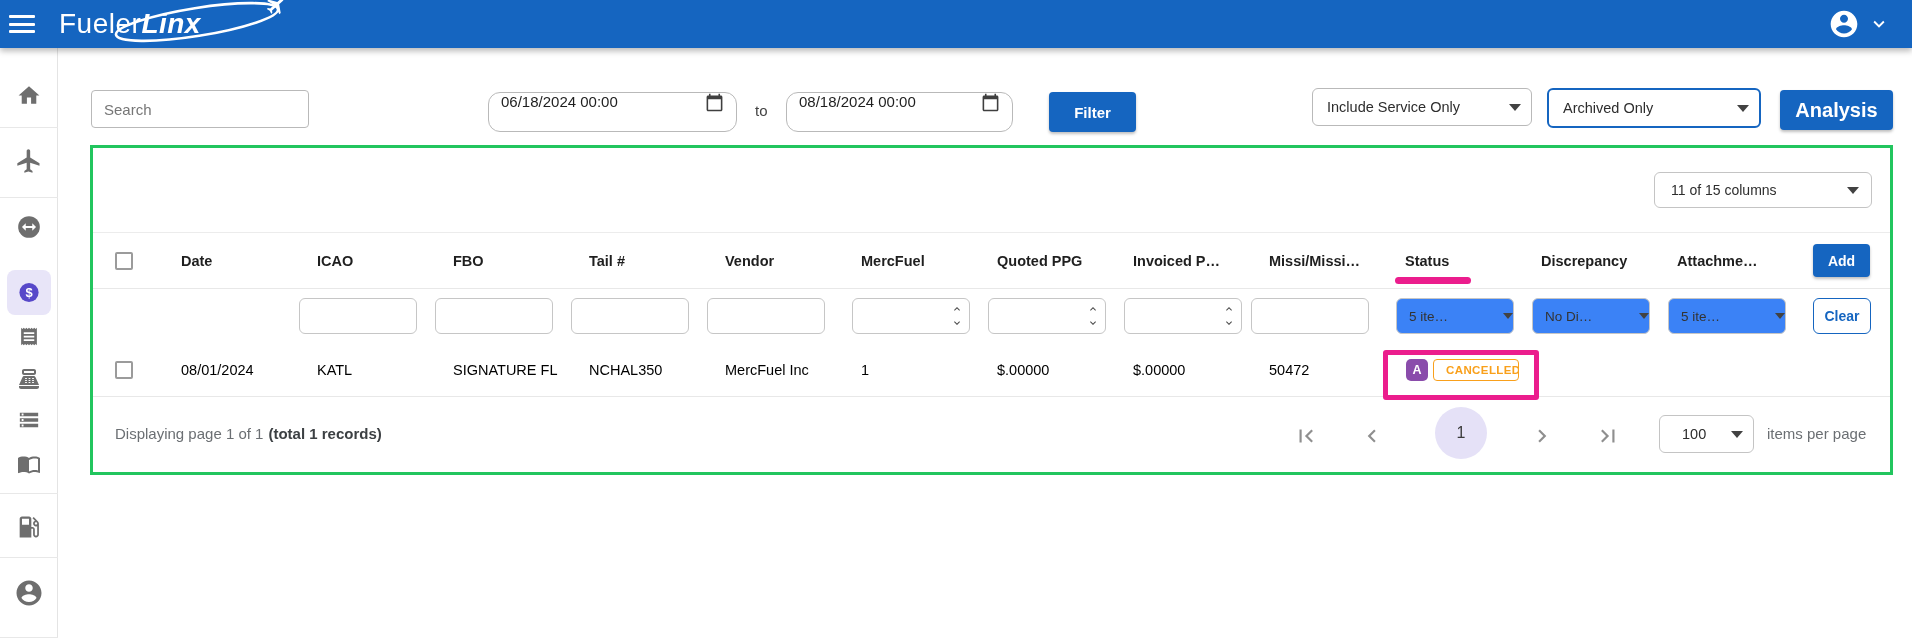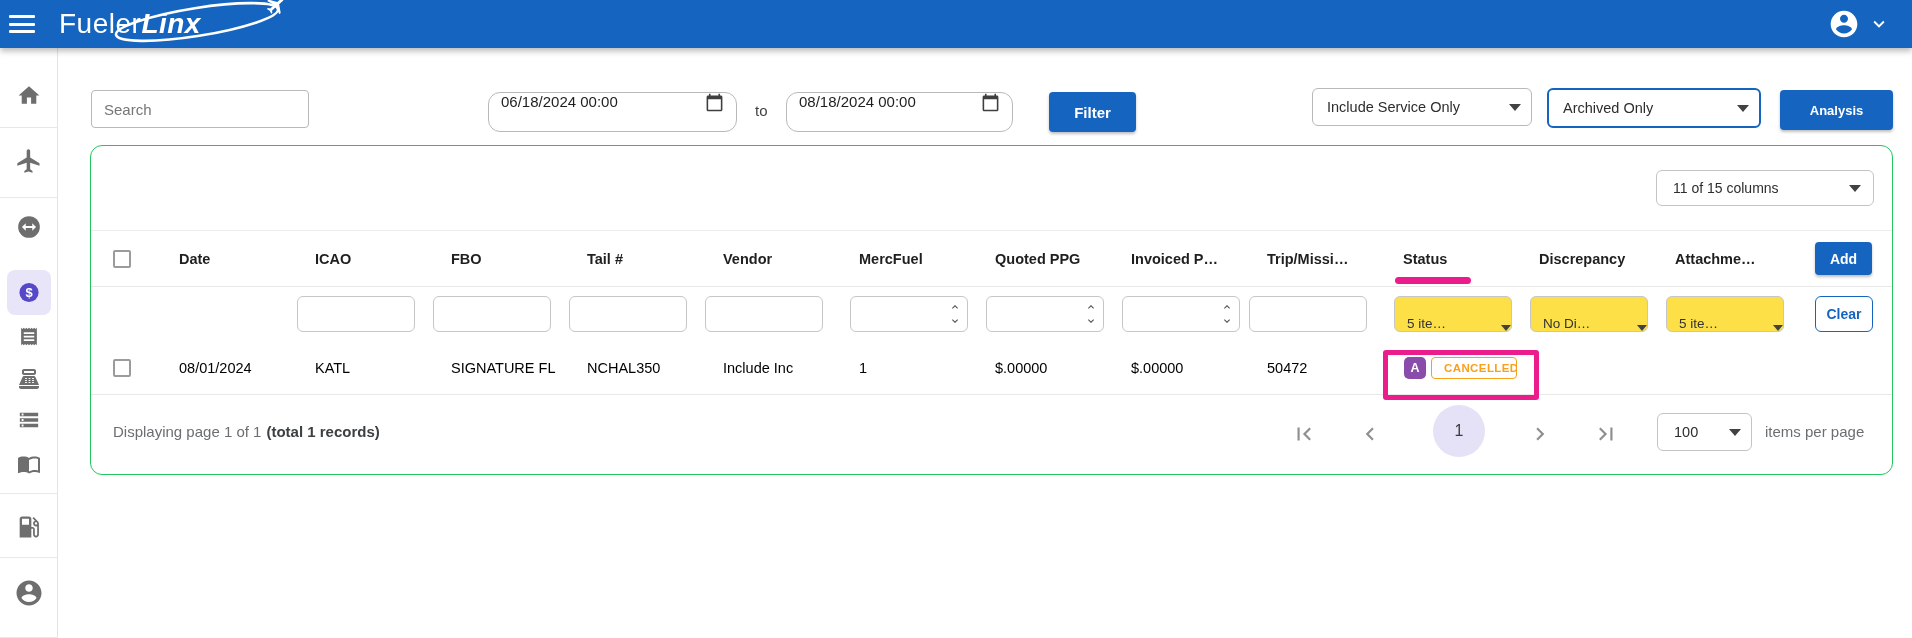--- a/index.html
+++ b/index.html
@@ -39,32 +39,32 @@
     font-family:"Liberation Sans",sans-serif; outline:none; }
   .search-input::placeholder { color:#767676; }
   .datebox { position:absolute; top:44px; height:40px; border:1px solid #b9b9b9; border-radius:12px;
     background:#fff; display:flex; align-items:flex-start; padding:0 12px; cursor:text; }
   .datebox .dval { font-size:15px; color:#1e1e1e; flex:1; }
   .datebox svg { fill:#3f3f3f; }
   .to-label { position:absolute; left:697px; top:54px; font-size:15px; color:#424242; }
   .btn-blue { background:#1565C0; color:#fff; border:none; border-radius:4px; font-weight:700;
     font-family:"Liberation Sans",sans-serif; cursor:pointer; box-shadow:0 2px 3px rgba(0,0,0,.25); }
   .filter-btn { position:absolute; left:991px; top:44px; width:87px; height:40px; font-size:15px; }
-  .analysis-btn { position:absolute; left:1722px; top:42px; width:113px; height:40px; font-size:13px; }
+  .analysis-btn { position:absolute; left:1722px; top:42px; width:113px; height:40px; font-size:20px; }
   .ddl { position:absolute; background:#fff; border:1px solid #b9b9b9; border-radius:6px;
     display:flex; align-items:center; padding:0 10px 0 14px; cursor:pointer; }
   .ddl .dtext { font-size:14.5px; color:#2d2d2d; flex:1; }
   .caret { width:0; height:0; border-left:6px solid transparent; border-right:6px solid transparent;
     border-top:7px solid #424242; margin-left:8px; }
   .ddl-service { left:1254px; top:40px; width:220px; height:38px; }
   .ddl-archived { left:1489px; top:40px; width:214px; height:40px; border:2px solid #1565C0; }
 
   
   .card { position:absolute; left:32px; top:97px; width:1803px; height:330px;
-    border:1px solid #22c55e; border-radius:12px; background:#fff; }
+    border:3px solid #22c55e; border-radius:0; background:#fff; }
   .columns-row { position:relative; height:84px; }
   .ddl-columns { position:absolute; right:18px; top:24px; width:218px; height:36px;
     border:1px solid #c4c4c4; border-radius:6px; display:flex; align-items:center;
     padding:0 12px 0 16px; cursor:pointer; background:#fff; }
   .ddl-columns .dtext { font-size:14px; color:#2d2d2d; flex:1; }
 
   .trow { display:grid; grid-template-columns:70px repeat(12,136px) minmax(0,1fr); align-items:center; }
   .header-row { height:57px; border-top:1px solid #ececec; border-bottom:1px solid #e8e8e8; }
   .hcell { font-size:14.5px; font-weight:700; color:#1f1f1f; padding-left:18px; white-space:nowrap;
     overflow:hidden; }
@@ -73,21 +73,21 @@
   .add-btn { width:57px; height:33px; font-size:14px; justify-self:end; margin-right:20px; }
 
   .filter-row { height:54px; }
   .fwrap { position:relative; width:118px; height:36px; margin-left:9px; }
   .finput { width:118px; height:36px; border:1px solid #c6c6c6; border-radius:6px; padding:0 10px;
     font-size:13px; font-family:"Liberation Sans",sans-serif; outline:none; color:#333; }
   .fnum .finput { padding-right:26px; }
   .spinners { position:absolute; right:7px; top:5px; display:flex; flex-direction:column; gap:2px; }
   .spinners svg { fill:#4a4a4a; display:block; cursor:pointer; }
   .fsel { width:118px; height:36px; margin-left:9px; border:1px solid #c6c6c6; border-radius:6px;
-    display:flex; align-items:flex-end; padding:0 0 0 12px; cursor:pointer; background:#fde047; }
+    display:flex; align-items:center; padding:0 0 0 12px; cursor:pointer; background:#3b82f6; }
   .fsel .dtext { font-size:13.5px; color:#333; flex:1; white-space:nowrap; overflow:hidden; }
   .fsel .caret { border-left-width:5px; border-right-width:5px; border-top-width:6px; }
   .clear-btn { width:58px; height:36px; background:#fff; border:1.5px solid #1565C0; border-radius:6px;
     color:#1565C0; font-weight:700; font-size:14px; justify-self:end; margin-right:19px;
     font-family:"Liberation Sans",sans-serif; cursor:pointer; }
 
   .data-row { height:54px; border-bottom:1px solid #e8e8e8; }
   .dcell { font-size:14.5px; color:#000000; padding-left:18px; white-space:nowrap; overflow:hidden; }
   .status-cell { display:flex; align-items:center; gap:5px; padding-left:19px; overflow:hidden; }
   .avatar-a { width:22px; height:22px; background:#8A4CAB; color:#fff; border-radius:5px;
@@ -101,21 +101,21 @@
   .pagination-row { position:relative; height:76px; }
   .summary { position:absolute; left:22px; top:28px; font-size:15px; color:#6b6f73; }
   .summary b { color:#3c4043; margin-left:5px; }
   .pg-ico { position:absolute; top:26px; cursor:pointer; }
   .pg-ico svg { fill:#8f8f8f; display:block; }
   .page-circle { position:absolute; left:1342px; top:10px; width:52px; height:52px; border-radius:50%;
     background:#E5E1F7; display:flex; align-items:center; justify-content:center;
     font-size:16px; color:#3c3c3c; cursor:pointer; }
   .ddl-pagesize { position:absolute; left:1566px; top:18px; width:95px; height:38px;
     border:1px solid #c4c4c4; border-radius:6px; display:flex; align-items:center;
-    padding:0 10px 0 16px; cursor:pointer; }
+    padding:0 10px 0 22px; cursor:pointer; }
   .ddl-pagesize .dtext { font-size:14.5px; color:#2d2d2d; flex:1; }
   .ipp-label { position:absolute; left:1674px; top:28px; font-size:15px; color:#6b6f73; }
 
   
   .ann { position:absolute; z-index:30; pointer-events:none; }
   .ann-underline { left:1337px; top:229px; width:76px; height:7px; background:#EB1D8D; border-radius:4px; }
   .ann-box { left:1325px; top:302px; width:156px; height:50px; border:5px solid #EB1D8D; border-radius:3px; }
 </style>
 </head>
 <body>
@@ -259,21 +259,21 @@
           <div class="checkbox"></div>
         </div>
       <div class="hcell">Date</div>
       <div class="hcell">ICAO</div>
       <div class="hcell">FBO</div>
       <div class="hcell">Tail #</div>
       <div class="hcell">Vendor</div>
       <div class="hcell">MercFuel</div>
       <div class="hcell">Quoted PPG</div>
       <div class="hcell">Invoiced P…</div>
-      <div class="hcell">Trip/Missi…</div>
+      <div class="hcell">Missi/Missi…</div>
       <div class="hcell">Status</div>
       <div class="hcell">Discrepancy</div>
       <div class="hcell">Attachme…</div>
       <button class="btn-blue add-btn">Add</button>
     </div>
 
     <div class="trow filter-row">
       <div></div>
       <div></div>
       <div><input class="finput" style=""></div>
@@ -336,21 +336,21 @@
     </div>
 
     <div class="trow data-row">
       <div>
           <div class="checkbox"></div>
         </div>
       <div class="dcell">08/01/2024</div>
       <div class="dcell">KATL</div>
       <div class="dcell">SIGNATURE FL</div>
       <div class="dcell">NCHAL350</div>
-      <div class="dcell">Include Inc</div>
+      <div class="dcell">MercFuel Inc</div>
       <div class="dcell">1</div>
       <div class="dcell">$.00000</div>
       <div class="dcell">$.00000</div>
       <div class="dcell">50472</div>
       <div class="status-cell">
         <span class="avatar-a">A</span>
         <span class="chip-cancelled">CANCELLED</span>
       </div>
       <div class="dcell"></div>
       <div class="dcell"></div>

